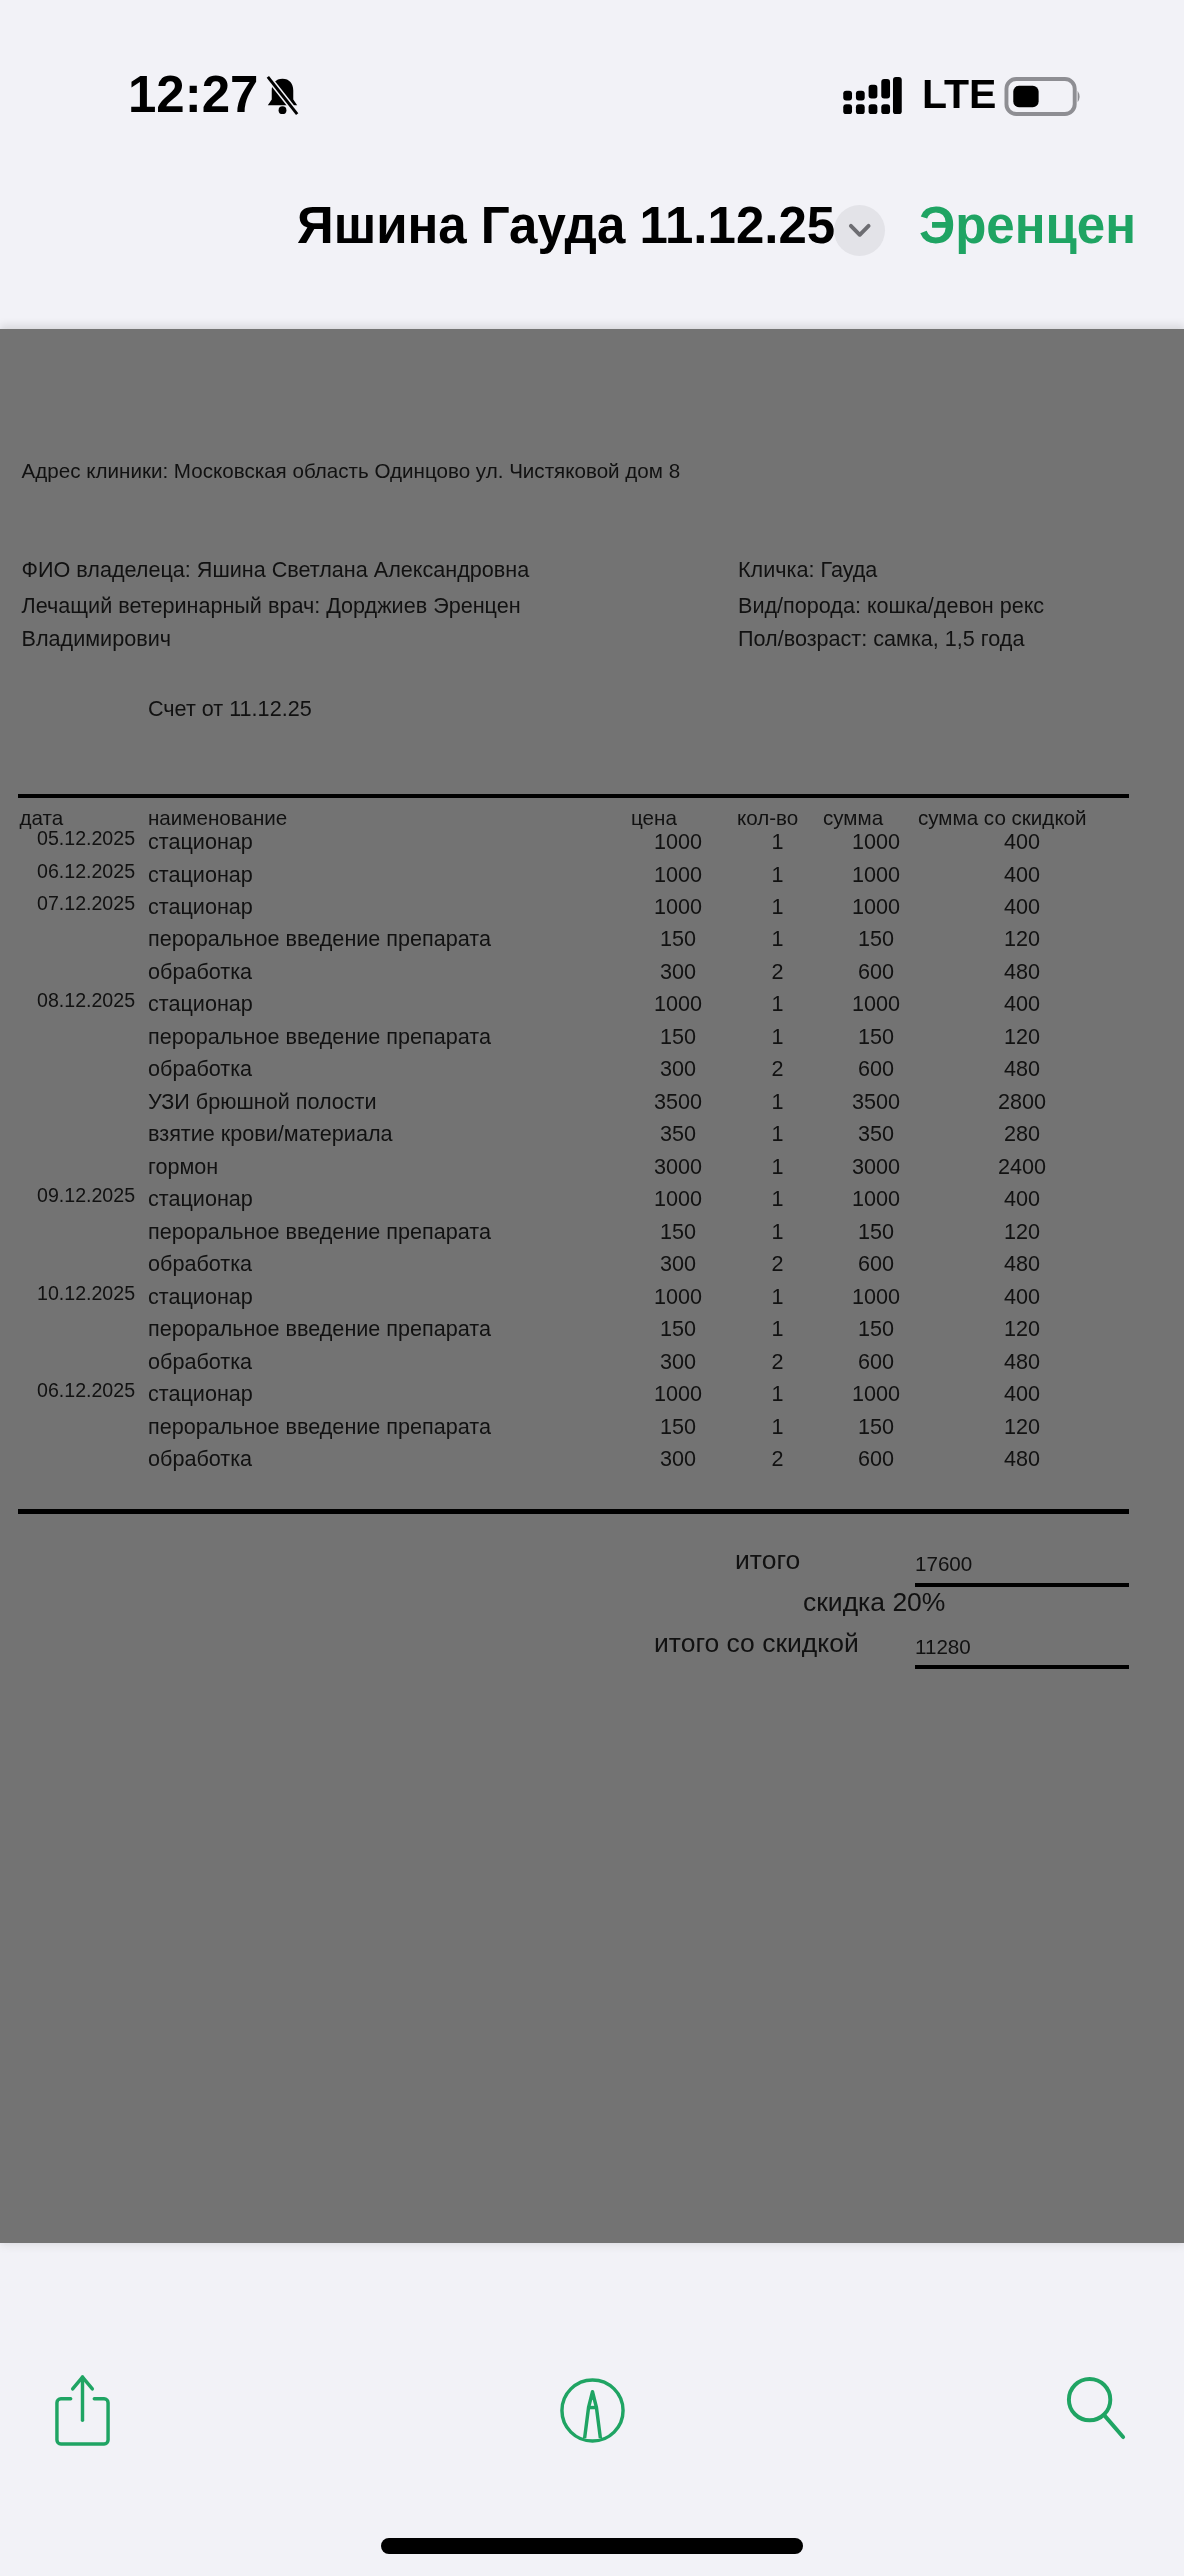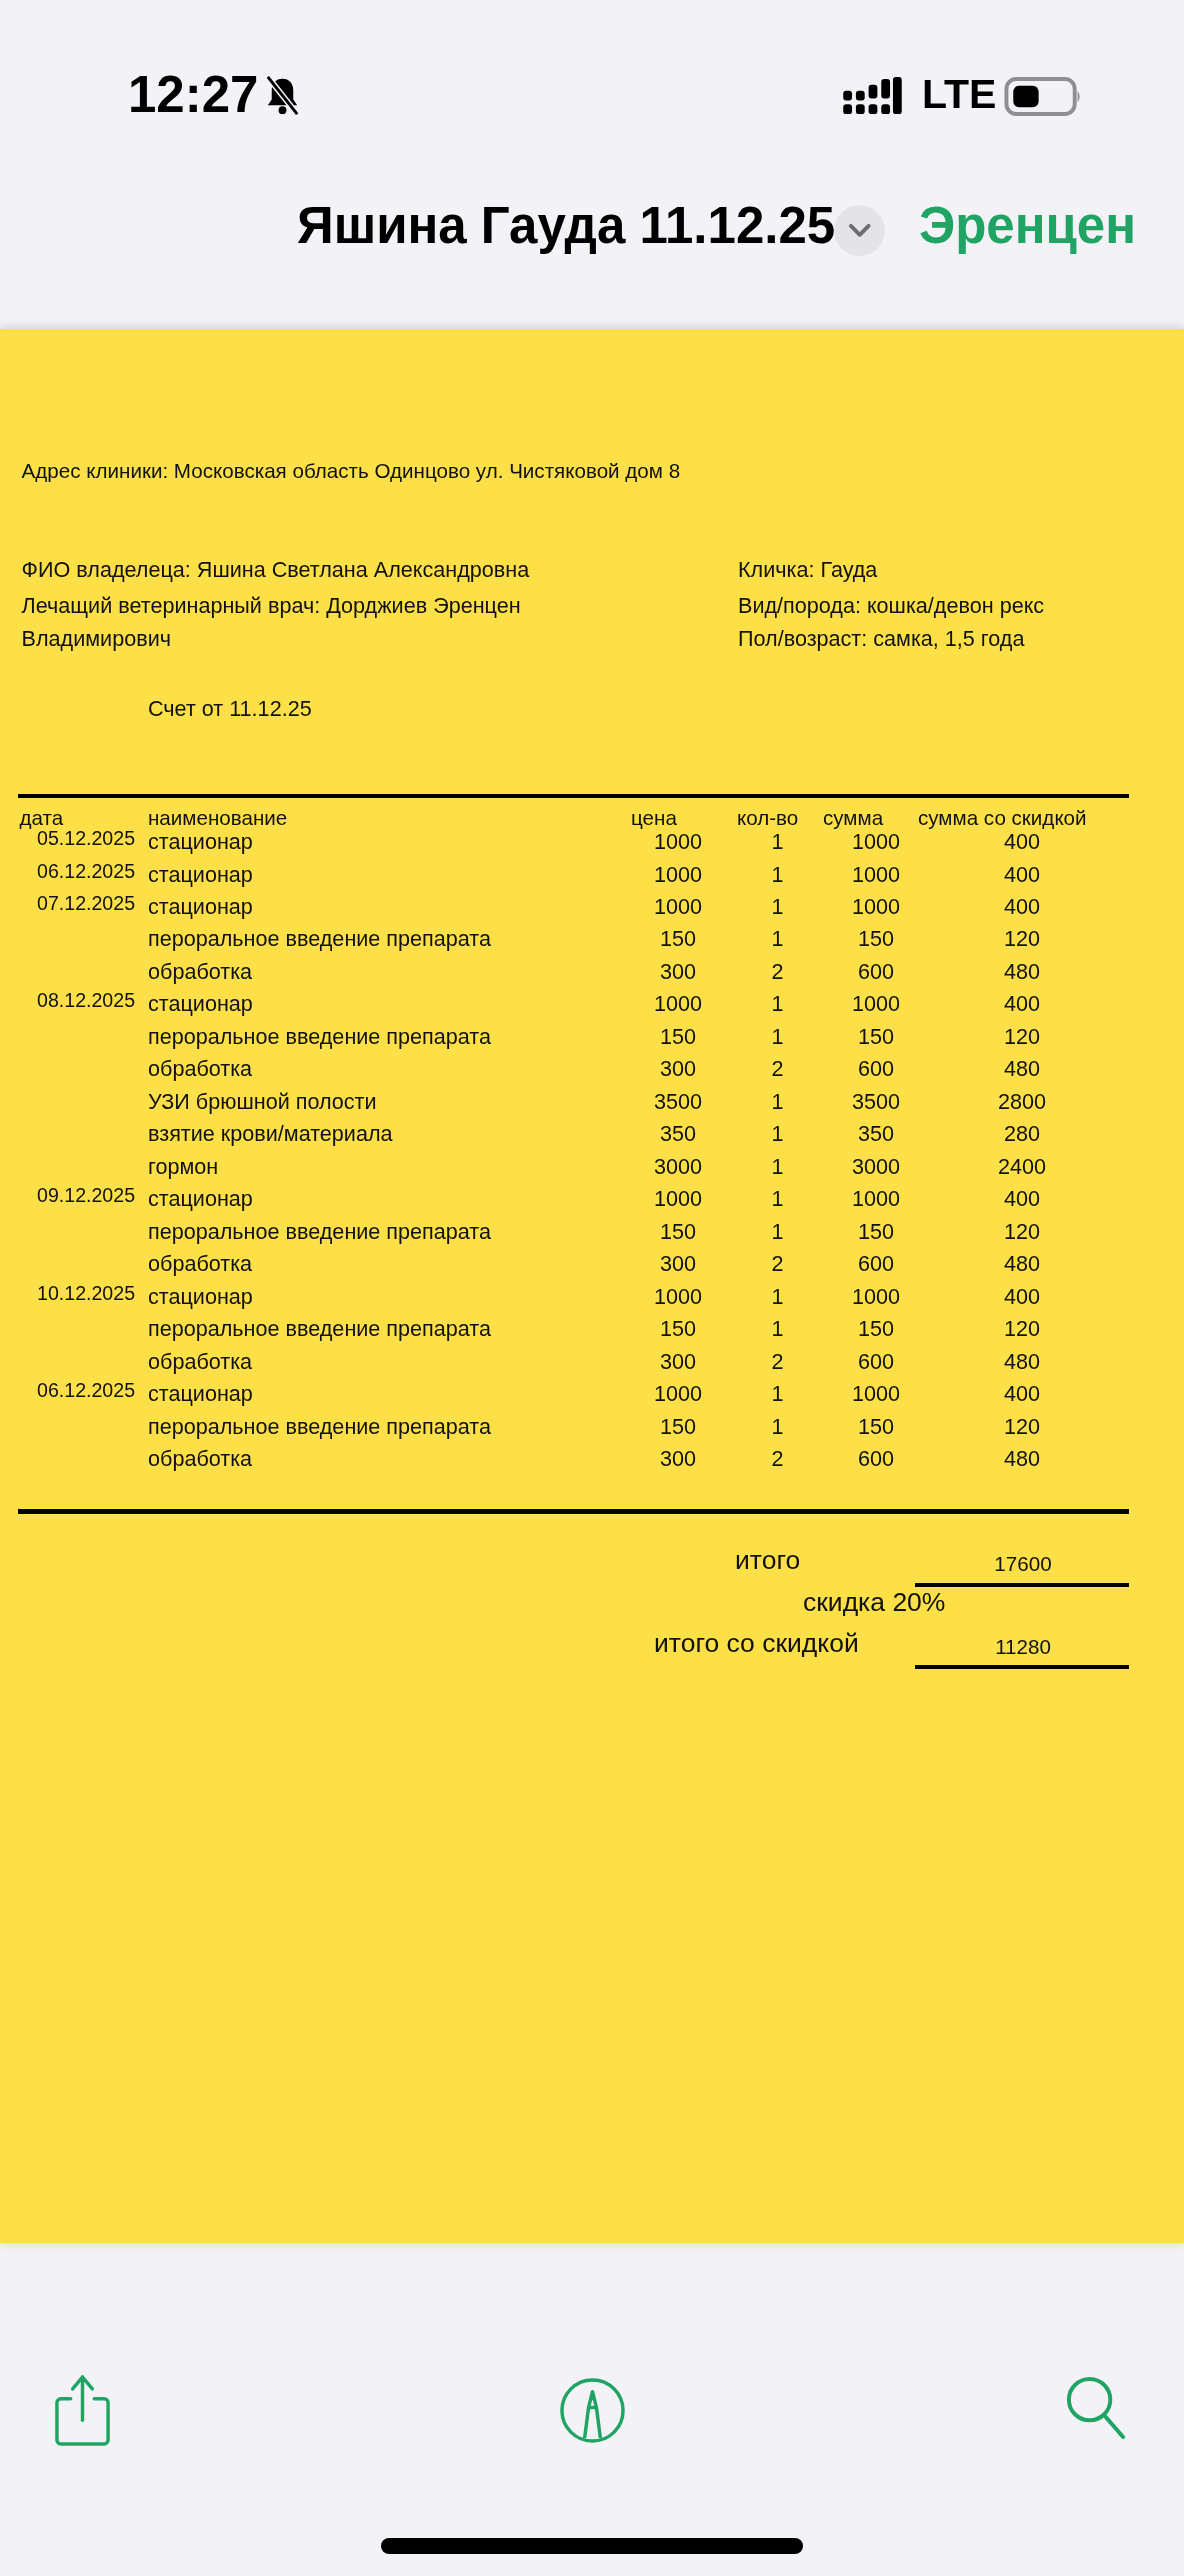--- a/index.html
+++ b/index.html
@@ -13,38 +13,38 @@
     .signal-icon { position: absolute; left: 843px; top: 77px; width: 59px; height: 39px; }
     .lte-label { position: absolute; left: 922px; top: 71px; font-size: 41px; font-weight: 700; }
     .battery-icon { position: absolute; left: 1004px; top: 77px; width: 79px; height: 39px; }
 
     
     .nav-title { position: absolute; left: 297px; top: 196px; font-size: 51px; font-weight: 700; white-space: nowrap; }
     .title-chevron { position: absolute; left: 834px; top: 205px; width: 51px; height: 51px; border-radius: 50%; background: #e3e3e8; display: flex; align-items: center; justify-content: center; cursor: pointer; }
     .done-button { position: absolute; right: 49px; top: 196px; font-size: 51px; font-weight: 700; color: #1fa463; cursor: pointer; }
 
     
-    .doc-page { position: absolute; left: 0; top: 329px; width: 1185px; height: 1914px; background: #fde047; box-shadow: 0 -3.9px 7.9px rgba(0,0,0,0.10), 0 3.9px 7.9px rgba(0,0,0,0.06); }
+    .doc-page { position: absolute; left: 0; top: 329px; width: 1185px; height: 1914px; background: #737373; box-shadow: 0 -3.9px 7.9px rgba(0,0,0,0.10), 0 3.9px 7.9px rgba(0,0,0,0.06); }
     .doc-text { position: absolute; font-size: 20.6px; white-space: nowrap; color: #111; }
     .doc-text.lg { font-size: 21.6px; }
     .rule { position: absolute; background: #000; }
 
     .row { position: absolute; left: 0; width: 1185px; height: 31px; font-size: 21.6px; color: #111; }
     .row .c { position: absolute; white-space: nowrap; }
     .c-date { left: 37px; width: 104px; font-size: 19.6px; top: -2px; }
     .c-name { left: 148px; }
     .c-price { left: 629px; width: 98px; text-align: center; }
     .c-qty { left: 743px; width: 69px; text-align: center; }
     .c-sum { left: 827px; width: 98px; text-align: center; }
     .c-disc { left: 973px; width: 98px; text-align: center; }
 
     .hdr { position: absolute; top: 442px; font-size: 20.6px; color: #111; white-space: nowrap; margin-top: 35px; }
 
     .totals-label { position: absolute; font-size: 26.5px; color: #111; white-space: nowrap; }
-    .totals-value { position: absolute; font-size: 20.6px; color: #111; width: 216px; text-align: center; }
+    .totals-value { position: absolute; font-size: 20.6px; color: #111; width: 216px; }
 
     
     .toolbar { position: absolute; left: 0; top: 2243px; width: 1185px; height: 333px; }
     .tb-btn { position: absolute; width: 79px; height: 79px; display: flex; align-items: center; justify-content: center; cursor: pointer; }
     .home-indicator { position: absolute; left: 381px; top: 2538px; width: 422px; height: 15.7px; border-radius: 7.9px; background: #000; }
   </style>
 </head>
 <body>
 
 <div class="status-bar">

